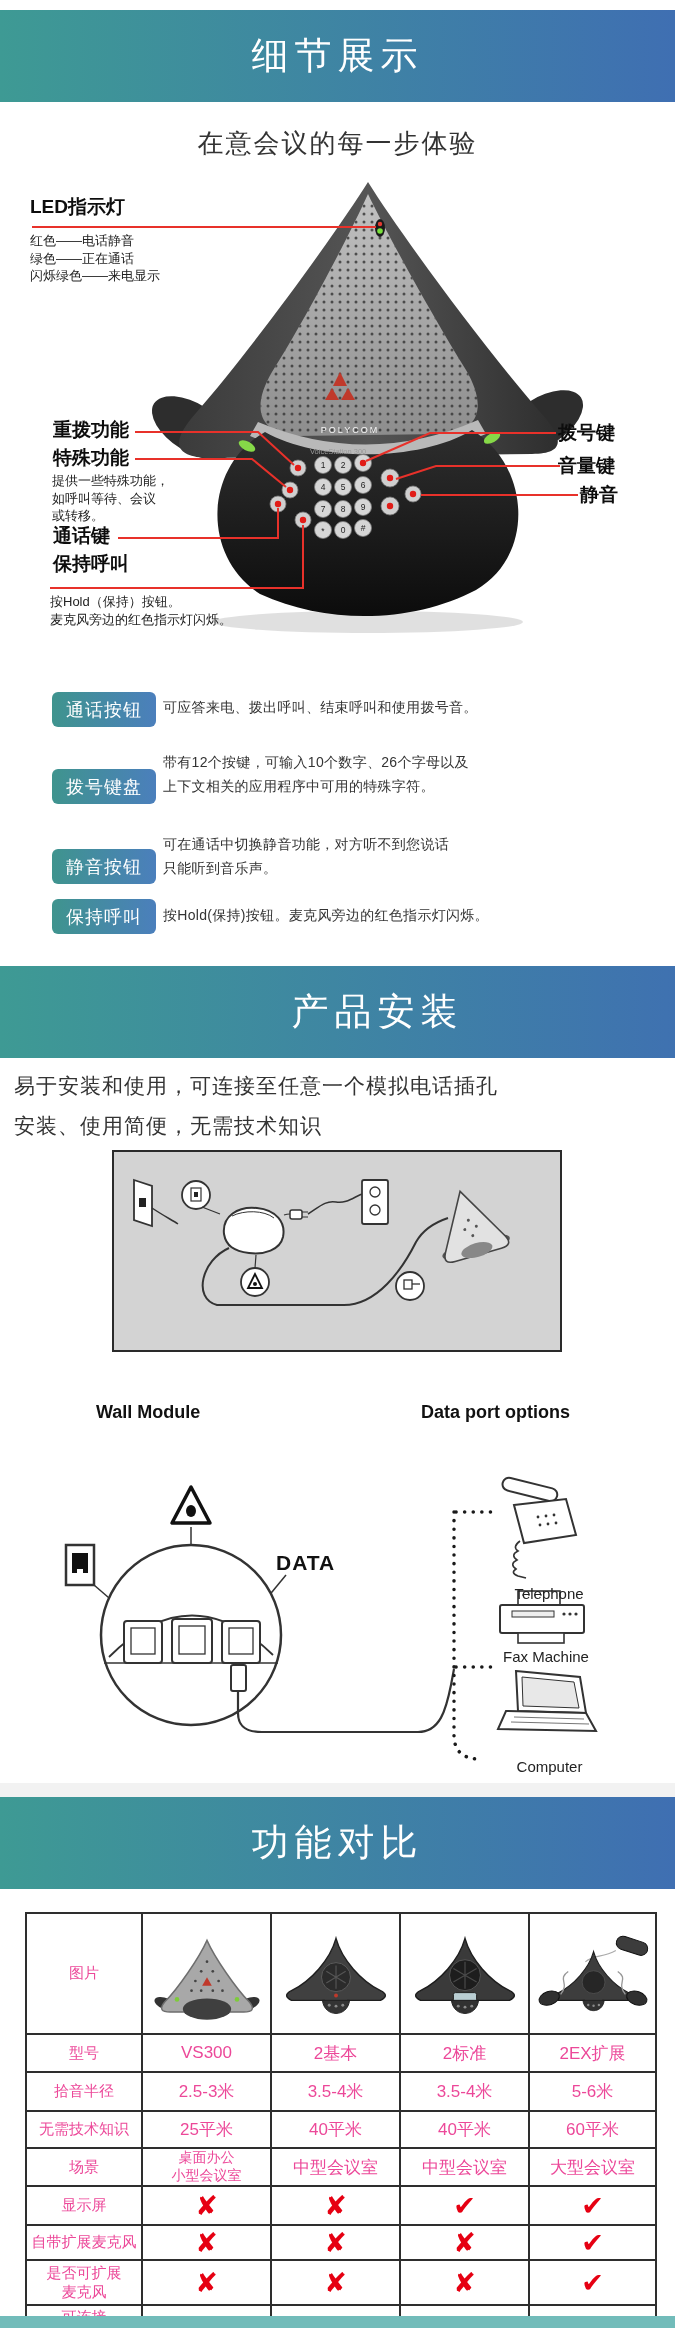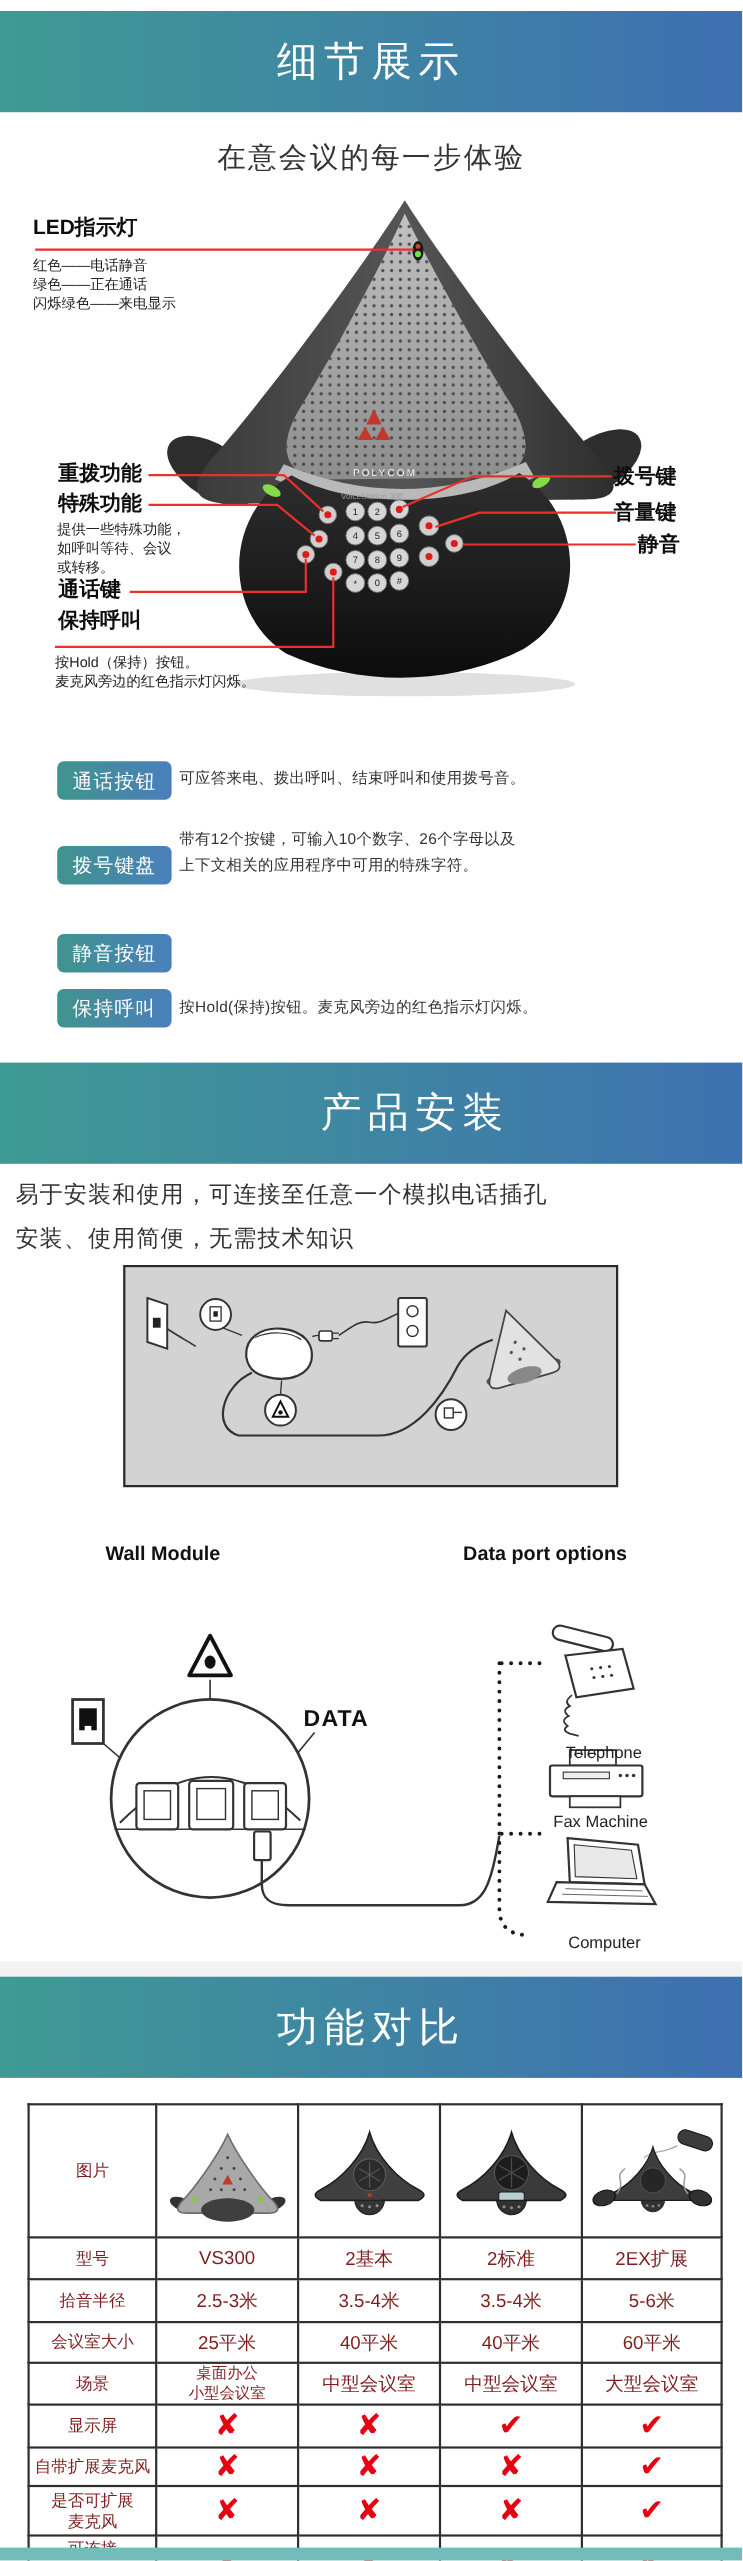--- a/index.html
+++ b/index.html
@@ -25,21 +25,21 @@
         background:#d3d3d3;border:2px solid #2a2a2a;}
   .wallfig{position:absolute;left:0;top:1395px;width:675px;height:400px;}
   .wallfig svg{position:absolute;left:0;top:0;}
   .fig-heading{position:absolute;font-size:18px;font-weight:bold;color:#111;text-align:left;}
   .data-label{position:absolute;left:276px;top:156px;font-size:21px;font-weight:bold;color:#111;letter-spacing:1px;}
   .dev-label{position:absolute;font-size:15px;color:#222;text-align:center;}
   .sep{position:absolute;left:0;top:1783px;width:675px;height:14px;background:#f2f2f2;}
   .cmp{position:absolute;left:25px;top:1912px;}
   .cmp table{border-collapse:collapse;table-layout:fixed;width:630px;}
   .cmp td{border:2px solid #2e2e2e;text-align:center;vertical-align:middle;
-          font-size:17px;color:#7f1d1d;white-space:pre-line;padding:0;}
+          font-size:17px;color:#ec4899;white-space:pre-line;padding:0;}
   .cmp td.lbl{font-size:15px;}
   .cmp td.sm{font-size:14px;}
   .cmp td.mark{color:#E60012;font-size:27px;font-weight:bold;font-family:"DejaVu Sans",sans-serif;}
   .footer-bar{position:absolute;left:0;top:2316px;width:675px;height:12px;background:#72BCBA;}
 </style>
 </head>
 <body>
 
 <div class="page">
 
@@ -175,20 +175,22 @@
   </div>
 
   <div class="feat-badge" style="top:692px;">通话按钮</div>
   <div class="feat-desc" style="top:695px;">可应答来电、拨出呼叫、结束呼叫和使用拨号音。</div>
 
   <div class="feat-badge" style="top:769px;">拨号键盘</div>
   <div class="feat-desc" style="top:750px;">带有12个按键，可输入10个数字、26个字母以及
 上下文相关的应用程序中可用的特殊字符。</div>
 
   <div class="feat-badge" style="top:849px;">静音按钮</div>
+  <div class="feat-desc" style="top:832px;">可在通话中切换静音功能，对方听不到您说话
+只能听到音乐声。</div>
 
   <div class="feat-badge" style="top:899px;">保持呼叫</div>
   <div class="feat-desc" style="top:903px;">按Hold(保持)按钮。麦克风旁边的红色指示灯闪烁。</div>
 
   <div class="band" style="top:966px;padding-left:40px;">
     <span>产品安装</span>
   </div>
 
   <div class="install-line" style="top:1072px;">易于安装和使用，可连接至任意一个模拟电话插孔</div>
   <div class="install-line" style="top:1112px;">安装、使用简便，无需技术知识</div>
@@ -418,21 +420,21 @@
         <td>2EX扩展</td>
       </tr>
       <tr>
         <td class="lbl" style="height:37px;">拾音半径</td>
         <td>2.5-3米</td>
         <td>3.5-4米</td>
         <td>3.5-4米</td>
         <td>5-6米</td>
       </tr>
       <tr>
-        <td class="lbl" style="height:35px;">会议室大小</td>
+        <td class="lbl" style="height:35px;">无需技术知识</td>
         <td>25平米</td>
         <td>40平米</td>
         <td>40平米</td>
         <td>60平米</td>
       </tr>
       <tr>
         <td class="lbl" style="height:35px;">场景</td>
         <td class="sm">桌面办公
 小型会议室</td>
         <td>中型会议室</td>

